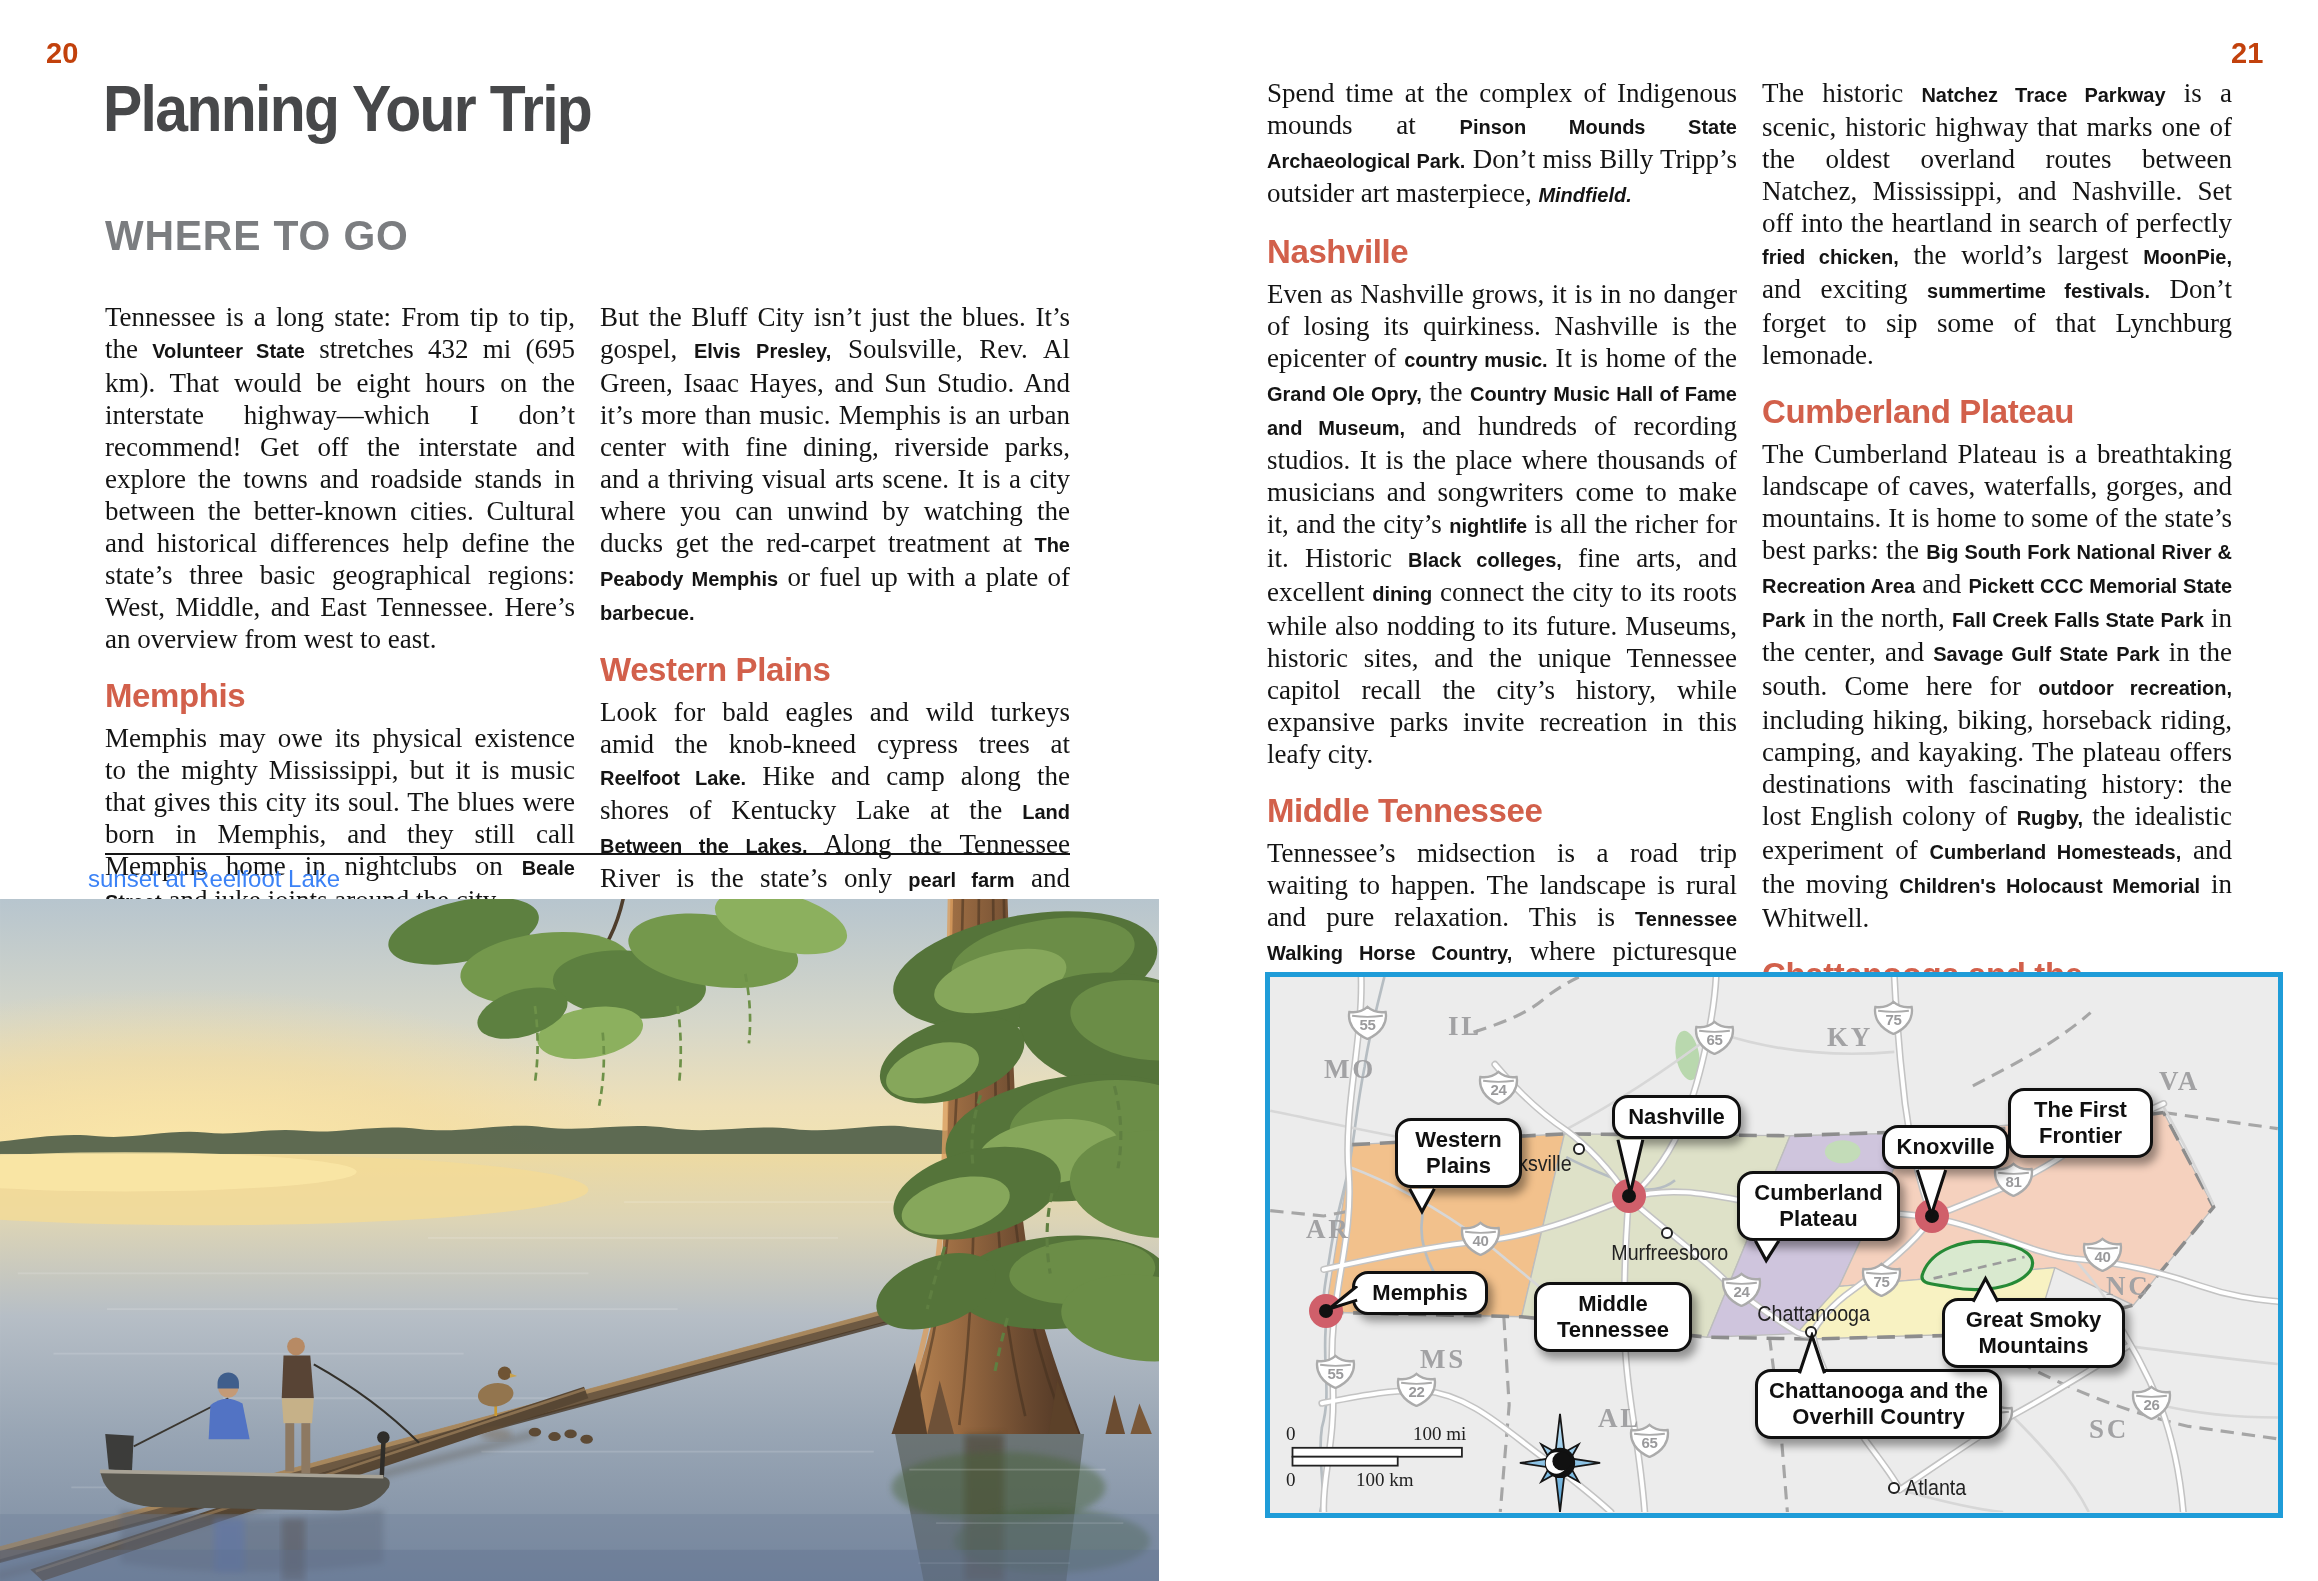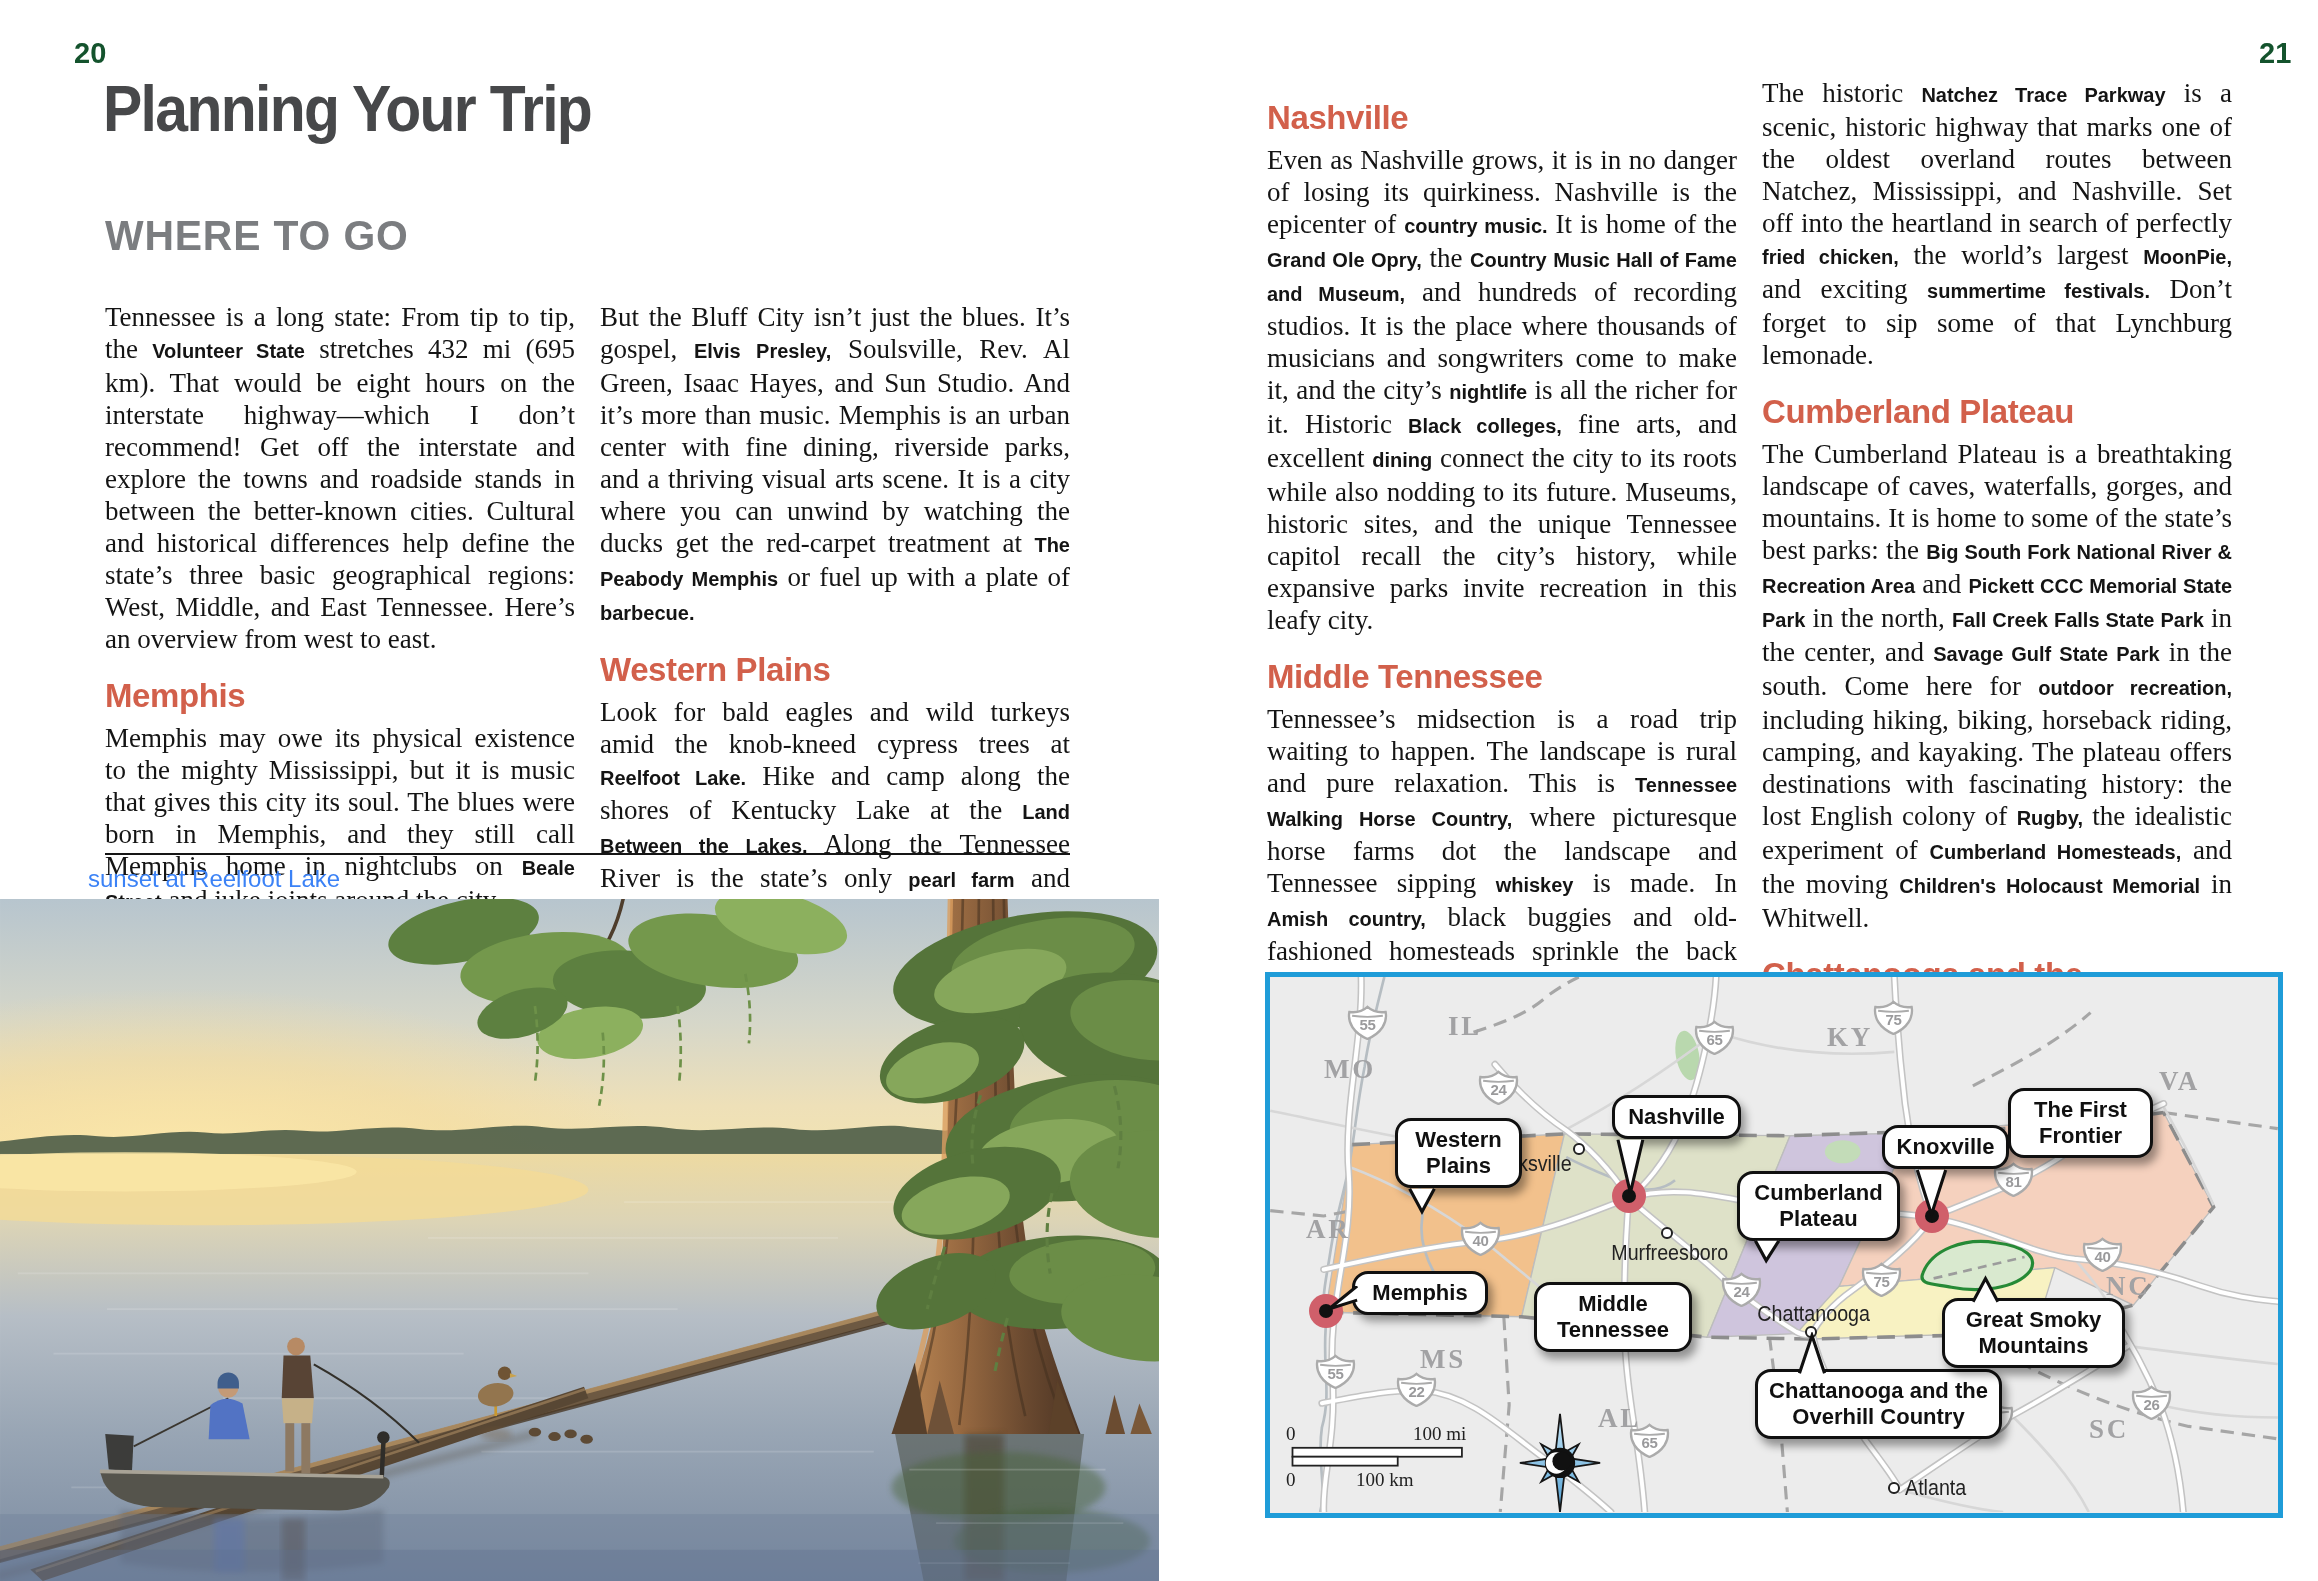--- a/index.html
+++ b/index.html
@@ -1,19 +1,19 @@
 <!DOCTYPE html>
 <html style="font-size:14.3px"><head>
 <meta charset="utf-8">
 <style>
   html,body{margin:0;padding:0;background:#ffffff;}
   #spread{position:relative;width:2319px;height:1581px;background:#ffffff;overflow:hidden;
           font-family:"Liberation Serif",serif;color:#141414;}
   .abs{position:absolute;}
-  .pagenum{font:700 29px "Liberation Sans",sans-serif;color:#14532d;margin-left:28px;}
+  .pagenum{font:700 29px "Liberation Sans",sans-serif;color:#c2410c;}
   #book-title{left:103px;top:75px;font:700 64px/68px "Liberation Sans",sans-serif;color:#47484a;
               letter-spacing:-1.8px;transform:scaleX(.92);transform-origin:left top;}
   #where-to-go{left:105px;top:212px;font:700 43px/46px "Liberation Sans",sans-serif;color:#7b7d80;
                letter-spacing:0.9px;transform:scaleX(.95);transform-origin:left top;}
   .col{position:absolute;width:470px;}
   .col p{margin:0;text-align:justify;font-size:27px;line-height:32px;color:#141414;}
   .kw{font-family:"Liberation Sans",sans-serif;font-weight:700;font-size:20px;}
   .it{font-style:italic;}
   .h-or{font:700 34px/37px "Liberation Sans",sans-serif;color:#d2604b;margin:22px 0 8px 0;
         transform:scaleX(.97);transform-origin:left;letter-spacing:-0.4px;}
@@ -223,20 +223,21 @@
         <path d="M1020 640 H1240"></path>
           <path d="M1050 700 H1260"></path>
           <path d="M1030 745 H1200"></path>
       </g>
     </g>
     <rect x="0" y="690" width="1300" height="75" fill="#6d7e97" opacity=".35"></rect>
     <rect x="0" y="730" width="1300" height="35" fill="#5f7190" opacity=".35"></rect>
   </svg>
 
   <div class="col" style="left:1267px;top:77px;">
+    <p><span>Spend time at the complex of Indigenous mounds at </span><span class="kw">Pinson Mounds State Archaeological Park.</span><span> Don’t miss Billy Tripp’s outsider art masterpiece, </span><span class="kw it">Mindfield.</span></p>
     <div class="h-or">Nashville</div>
     <p><span>Even as Nashville grows, it is in no danger of losing its quirkiness. Nashville is the epicenter of </span><span class="kw">country music.</span><span> It is home of the </span><span class="kw">Grand Ole Opry,</span><span> the </span><span class="kw">Country Music Hall of Fame and Museum,</span><span> and hundreds of recording studios. It is the place where thousands of musicians and songwriters come to make it, and the city’s </span><span class="kw">nightlife</span><span> is all the richer for it. Historic </span><span class="kw">Black colleges,</span><span> fine arts, and excellent </span><span class="kw">dining</span><span> connect the city to its roots while also nodding to its future. Museums, historic sites, and the unique Tennessee capitol recall the city’s history, while expansive parks invite recreation in this leafy city.</span></p>
     <div class="h-or">Middle Tennessee</div>
     <p><span>Tennessee’s midsection is a road trip waiting to happen. The landscape is rural and pure relaxation. This is </span><span class="kw">Tennessee Walking Horse Country,</span><span> where picturesque horse farms dot the landscape and Tennessee sipping </span><span class="kw">whiskey</span><span> is made. In </span><span class="kw">Amish country,</span><span> black buggies and old-fashioned homesteads sprinkle the back roads.</span></p>
   </div>
 
   <div class="col" style="left:1762px;top:77px;">
     <p><span>The historic </span><span class="kw">Natchez Trace Parkway</span><span> is a scenic, historic highway that marks one of the oldest overland routes between Natchez, Mississippi, and Nashville. Set off into the heartland in search of perfectly </span><span class="kw">fried chicken,</span><span> the world’s largest </span><span class="kw">MoonPie,</span><span> and exciting </span><span class="kw">summertime festivals.</span><span> Don’t forget to sip some of that Lynchburg lemonade.</span></p>
     <div class="h-or">Cumberland Plateau</div>
     <p><span>The Cumberland Plateau is a breathtaking landscape of caves, waterfalls, gorges, and mountains. It is home to some of the state’s best parks: the </span><span class="kw">Big South Fork National River &amp; Recreation Area</span><span> and </span><span class="kw">Pickett CCC Memorial State Park</span><span> in the north, </span><span class="kw">Fall Creek Falls State Park</span><span> in the center, and </span><span class="kw">Savage Gulf State Park</span><span> in the south. Come here for </span><span class="kw">outdoor recreation,</span><span> including hiking, biking, horseback riding, camping, and kayaking. The plateau offers destinations with fascinating history: the lost English colony of </span><span class="kw">Rugby,</span><span> the idealistic experiment of </span><span class="kw">Cumberland Homesteads,</span><span> and the moving </span><span class="kw">Children's Holocaust Memorial</span><span> in Whitwell.</span></p>

